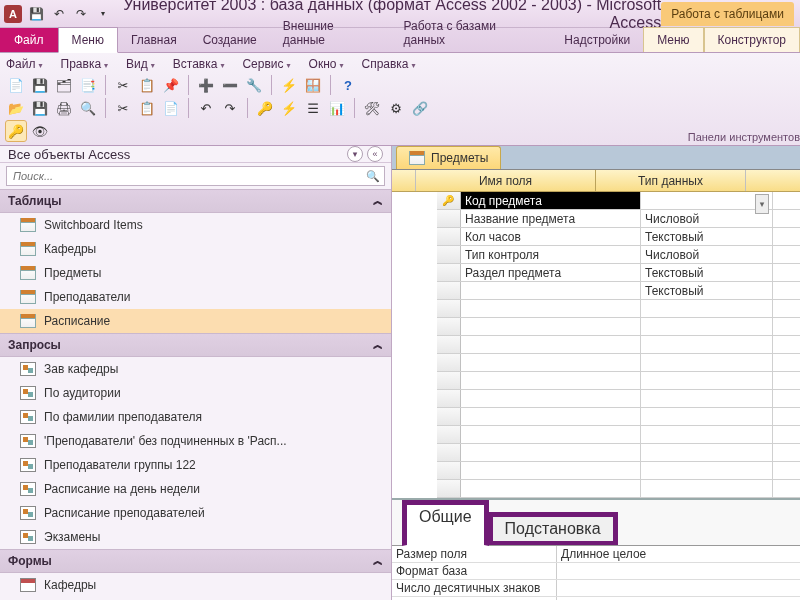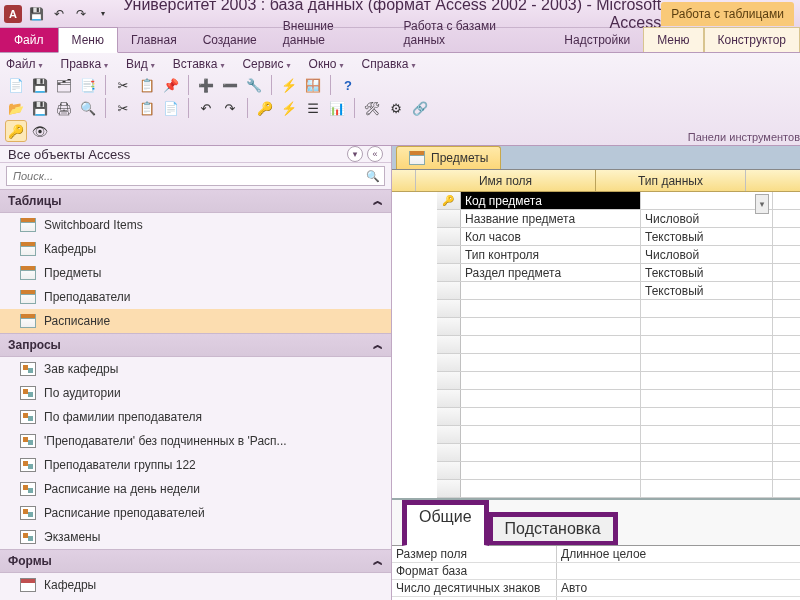--- a/index.html
+++ b/index.html
@@ -387,21 +387,20 @@
           <div class="prop-row">
               <div class="pn">Размер поля</div>
               <div class="pv">Длинное целое</div>
             </div>
           <div class="prop-row">
               <div class="pn">Формат база</div>
               <div class="pv"></div>
             </div>
           <div class="prop-row">
               <div class="pn">Число десятичных знаков</div>
-              <div class="pv">Авто</div>
             </div>
           <div class="prop-row">
               <div class="pn">Маска ввода</div>
               <div class="pv"></div>
             </div>
         </div>
       </div>
     </div>
   </div>
 </div>

